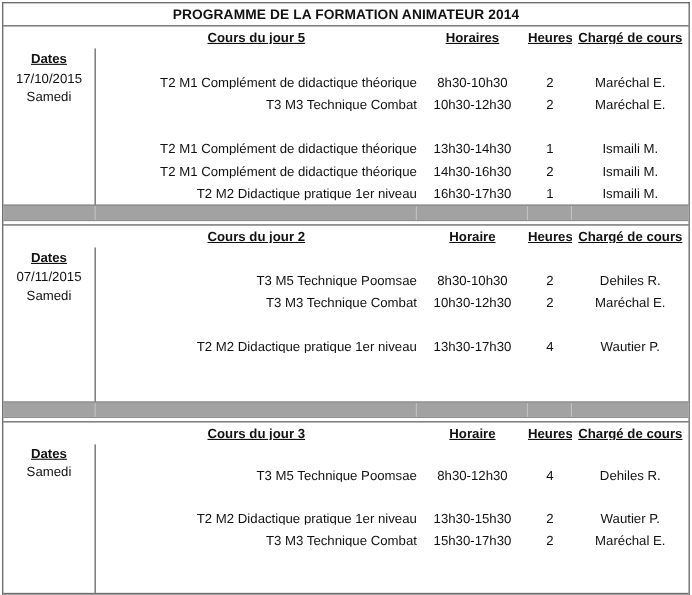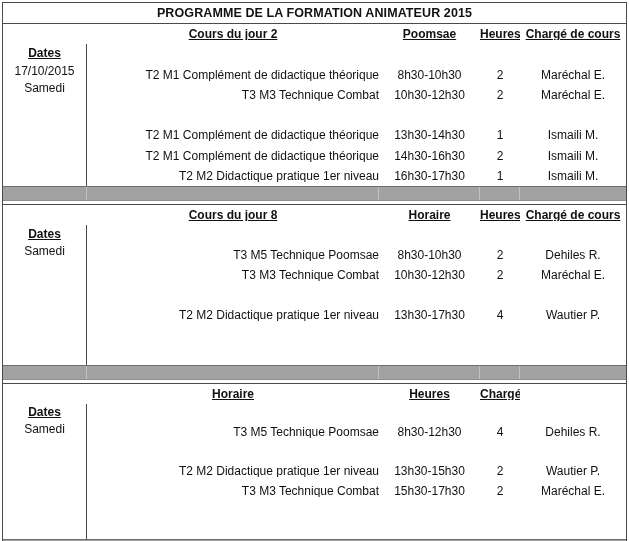--- a/index.html
+++ b/index.html
@@ -28,32 +28,32 @@
   .bcell{background:#a2a2a2;height:100%;}
   .b1{flex:0 0 83px}.b2{flex:0 0 291px}.b3{flex:0 0 100px}.b4{flex:0 0 39px}.b5{flex:1}
   .bandcut{height:4px;background:#a2a2a2;border-top:1px solid #6e6e6e;}
 </style>
 </head>
 <body>
 
 <div class="page">
   <div class="twrap">
 
-    <div class="title">PROGRAMME DE LA FORMATION ANIMATEUR 2015</div>
+    <div class="title">PROGRAMME DE LA FORMATION ANIMATEUR 2014</div>
 
     <div class="section h162">
       <div class="datecol">
         <div class="dline hdr">Dates</div>
         <div class="dline">17/10/2015</div>
         <div class="dline">Samedi</div>
       </div>
       <div class="main">
         <div class="line">
-          <div class="cell hdr course">Cours du jour 2</div>
-          <div class="cell hdr time">Poomsae</div>
+          <div class="cell hdr course">Cours du jour 5</div>
+          <div class="cell hdr time">Horaires</div>
           <div class="cell hdr hours">Heures</div>
           <div class="cell hdr teacher">Chargé de cours</div>
         </div>
         <div class="line"></div>
       <div class="line">
             <div class="cell course">T2 M1 Complément de didactique théorique</div>
             <div class="cell time">8h30-10h30</div>
             <div class="cell hours">2</div>
             <div class="cell teacher">Maréchal E.</div>
           </div>
@@ -94,25 +94,26 @@
       <div class="bcell b1"></div>
         <div class="bcell b2"></div>
         <div class="bcell b3"></div>
         <div class="bcell b4"></div>
         <div class="bcell b5"></div>
     </div>
 
     <div class="section h160 bt">
       <div class="datecol">
         <div class="dline hdr">Dates</div>
+        <div class="dline">07/11/2015</div>
         <div class="dline">Samedi</div>
       </div>
       <div class="main">
         <div class="line">
-          <div class="cell hdr course">Cours du jour 8</div>
+          <div class="cell hdr course">Cours du jour 2</div>
           <div class="cell hdr time">Horaire</div>
           <div class="cell hdr hours">Heures</div>
           <div class="cell hdr teacher">Chargé de cours</div>
         </div>
         <div class="line"></div>
       <div class="line">
             <div class="cell course">T3 M5 Technique Poomsae</div>
             <div class="cell time">8h30-10h30</div>
             <div class="cell hours">2</div>
             <div class="cell teacher">Dehiles R.</div>
@@ -158,20 +159,21 @@
         <div class="bcell b5"></div>
     </div>
 
     <div class="section h155 bt">
       <div class="datecol">
         <div class="dline hdr">Dates</div>
         <div class="dline">Samedi</div>
       </div>
       <div class="main">
         <div class="line">
+          <div class="cell hdr course">Cours du jour 3</div>
           <div class="cell hdr time">Horaire</div>
           <div class="cell hdr hours">Heures</div>
           <div class="cell hdr teacher">Chargé de cours</div>
         </div>
         <div class="line"></div>
       <div class="line">
             <div class="cell course">T3 M5 Technique Poomsae</div>
             <div class="cell time">8h30-12h30</div>
             <div class="cell hours">4</div>
             <div class="cell teacher">Dehiles R.</div>

